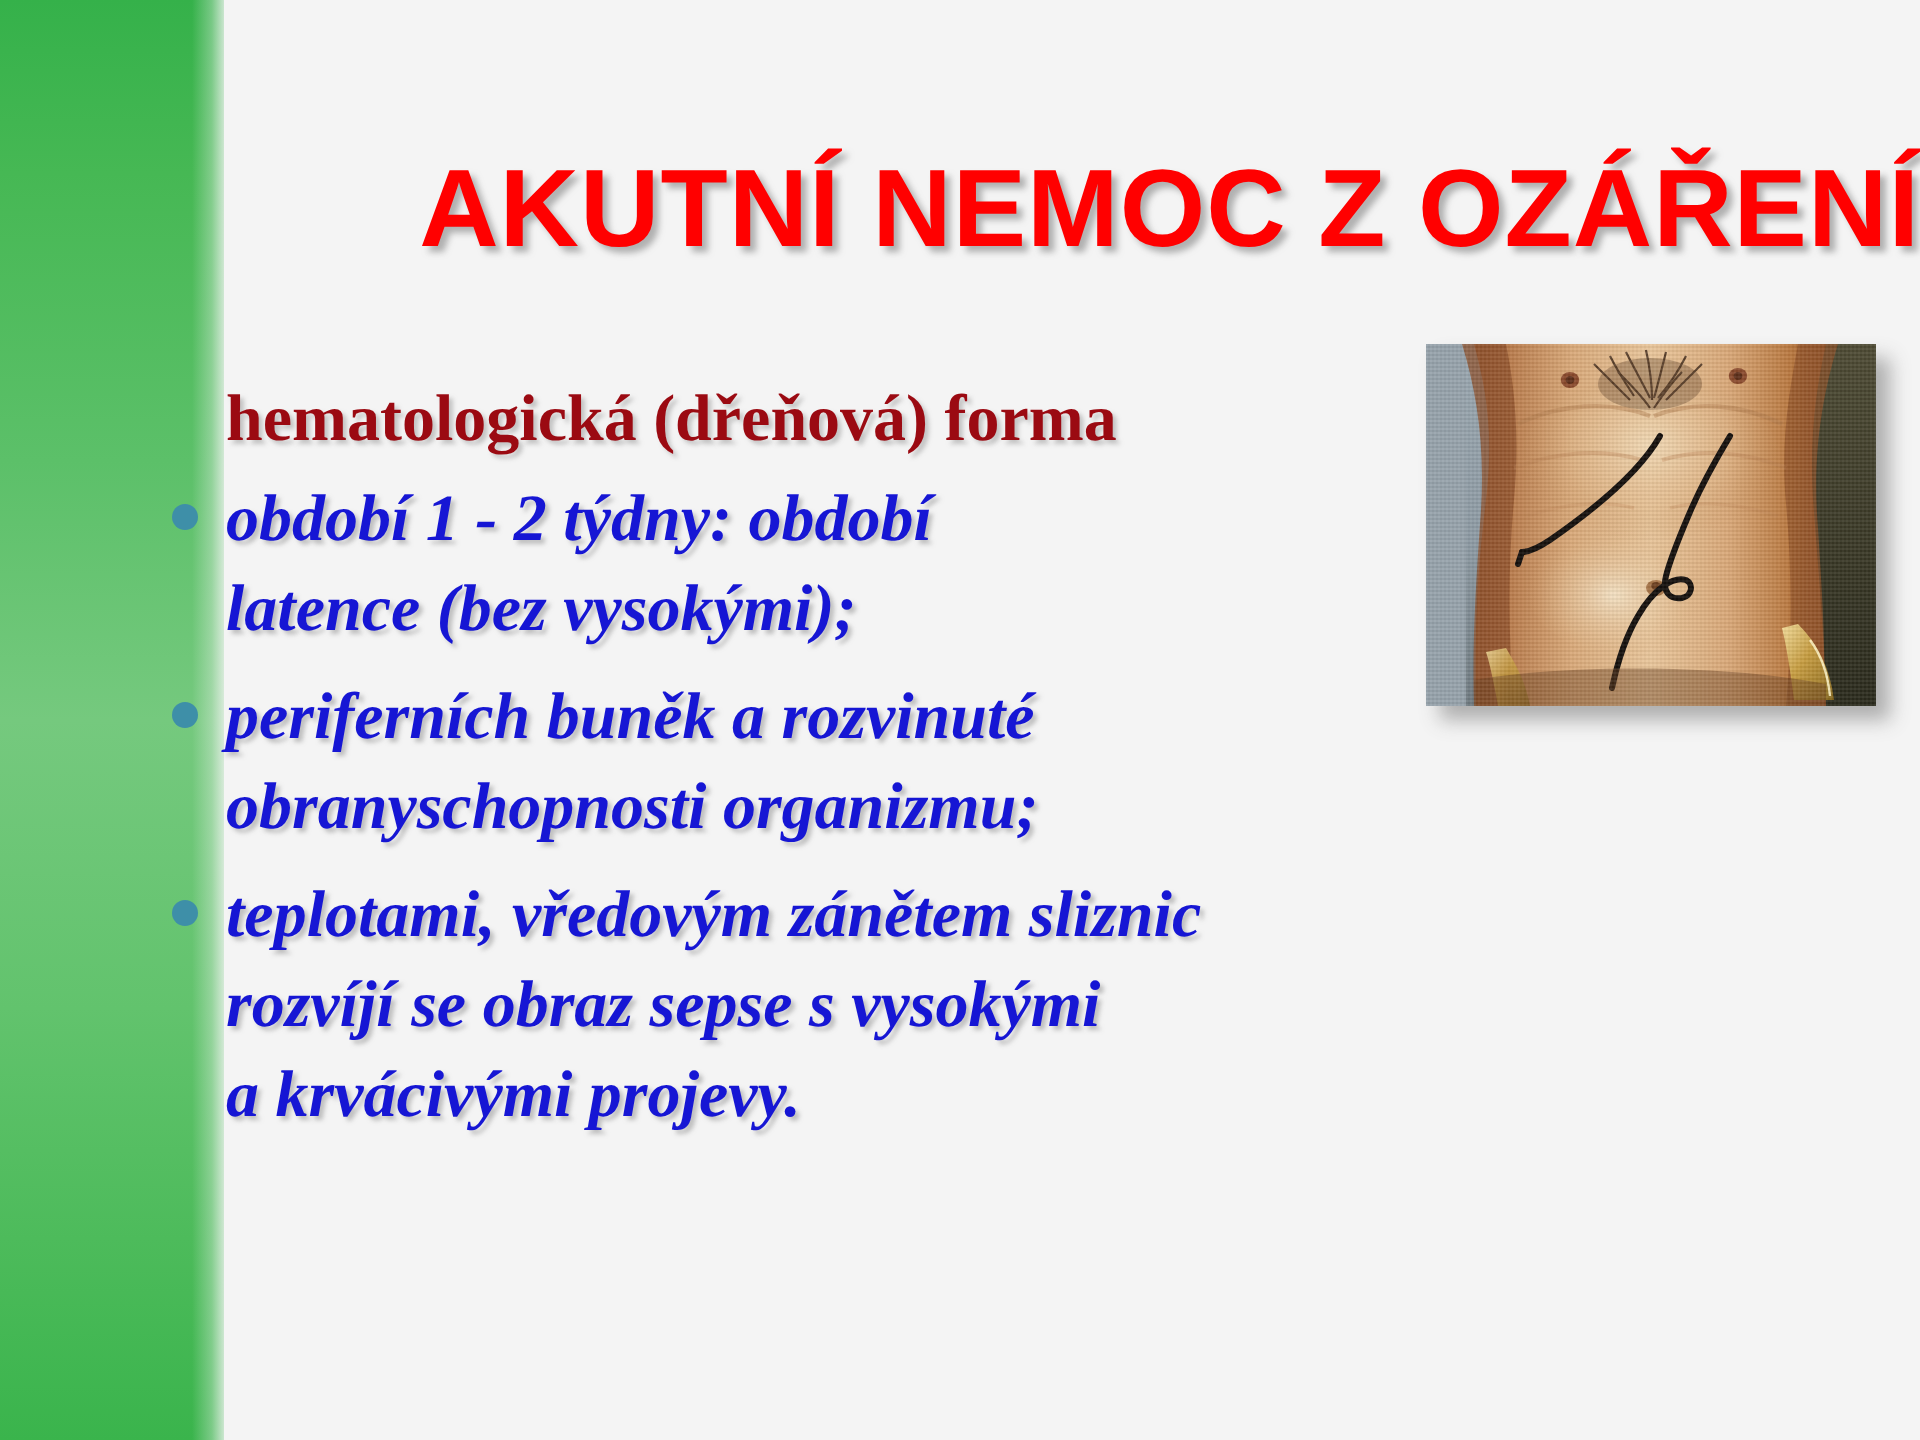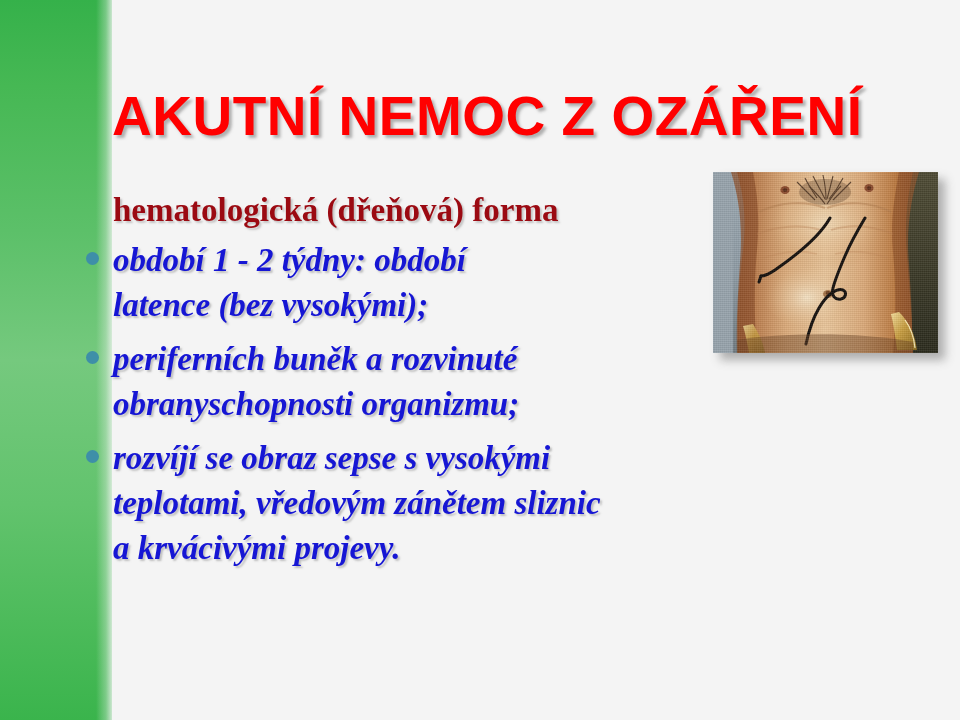--- a/index.html
+++ b/index.html
@@ -46,23 +46,23 @@
         rgba(244,244,244,0) 0%,
         rgba(244,244,244,0.35) 45%,
         rgba(244,244,244,0.92) 82%,
         rgba(244,244,244,1) 100%);
   }
 
   
   #title {
     position: absolute;
     left: 112px;
-    top: 84px;
+    top: 72px;
     width: 848px;
-    text-align: left;
+    text-align: right;
     font-family: "Liberation Sans", sans-serif;
     font-weight: bold;
     font-size: 55px;
     line-height: 64px;
     letter-spacing: 0.5px;
     color: #ff0000;
     text-shadow: 3px 3px 3px rgba(120,120,120,0.55);
     white-space: nowrap;
   }
 
@@ -174,22 +174,22 @@
         <span class="bullet-dot"></span>
         <span class="bullet-text">
           <span class="ln">periferních buněk a rozvinuté</span>
           <span class="ln">obranyschopnosti organizmu;</span>
         </span>
       </li>
 
       <li class="bullet-item">
         <span class="bullet-dot"></span>
         <span class="bullet-text">
+          <span class="ln">teplotami, vředovým zánětem sliznic</span>
           <span class="ln">rozvíjí se obraz sepse s vysokými</span>
-          <span class="ln">teplotami, vředovým zánětem sliznic</span>
           <span class="ln">a krvácivými projevy.</span>
         </span>
       </li>
 
     </ul>
   </div>
 
   <div id="photo-frame">
     <svg id="photo-canvas" viewBox="0 0 225 181" preserveAspectRatio="none">
       <defs>

